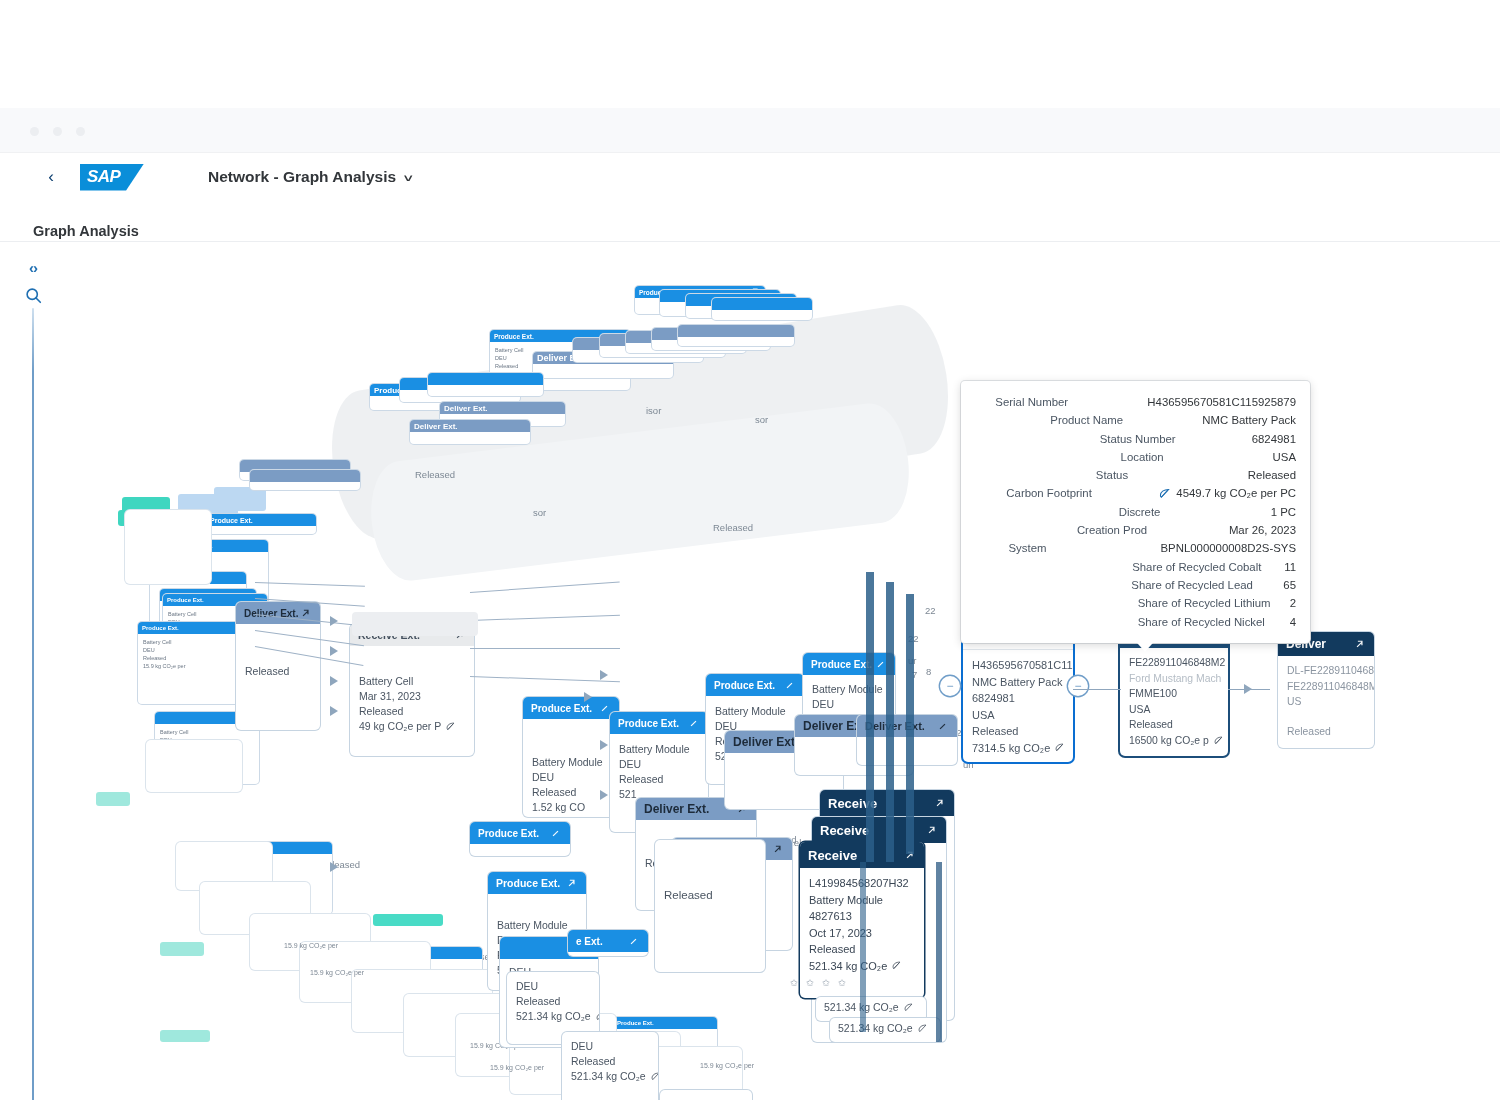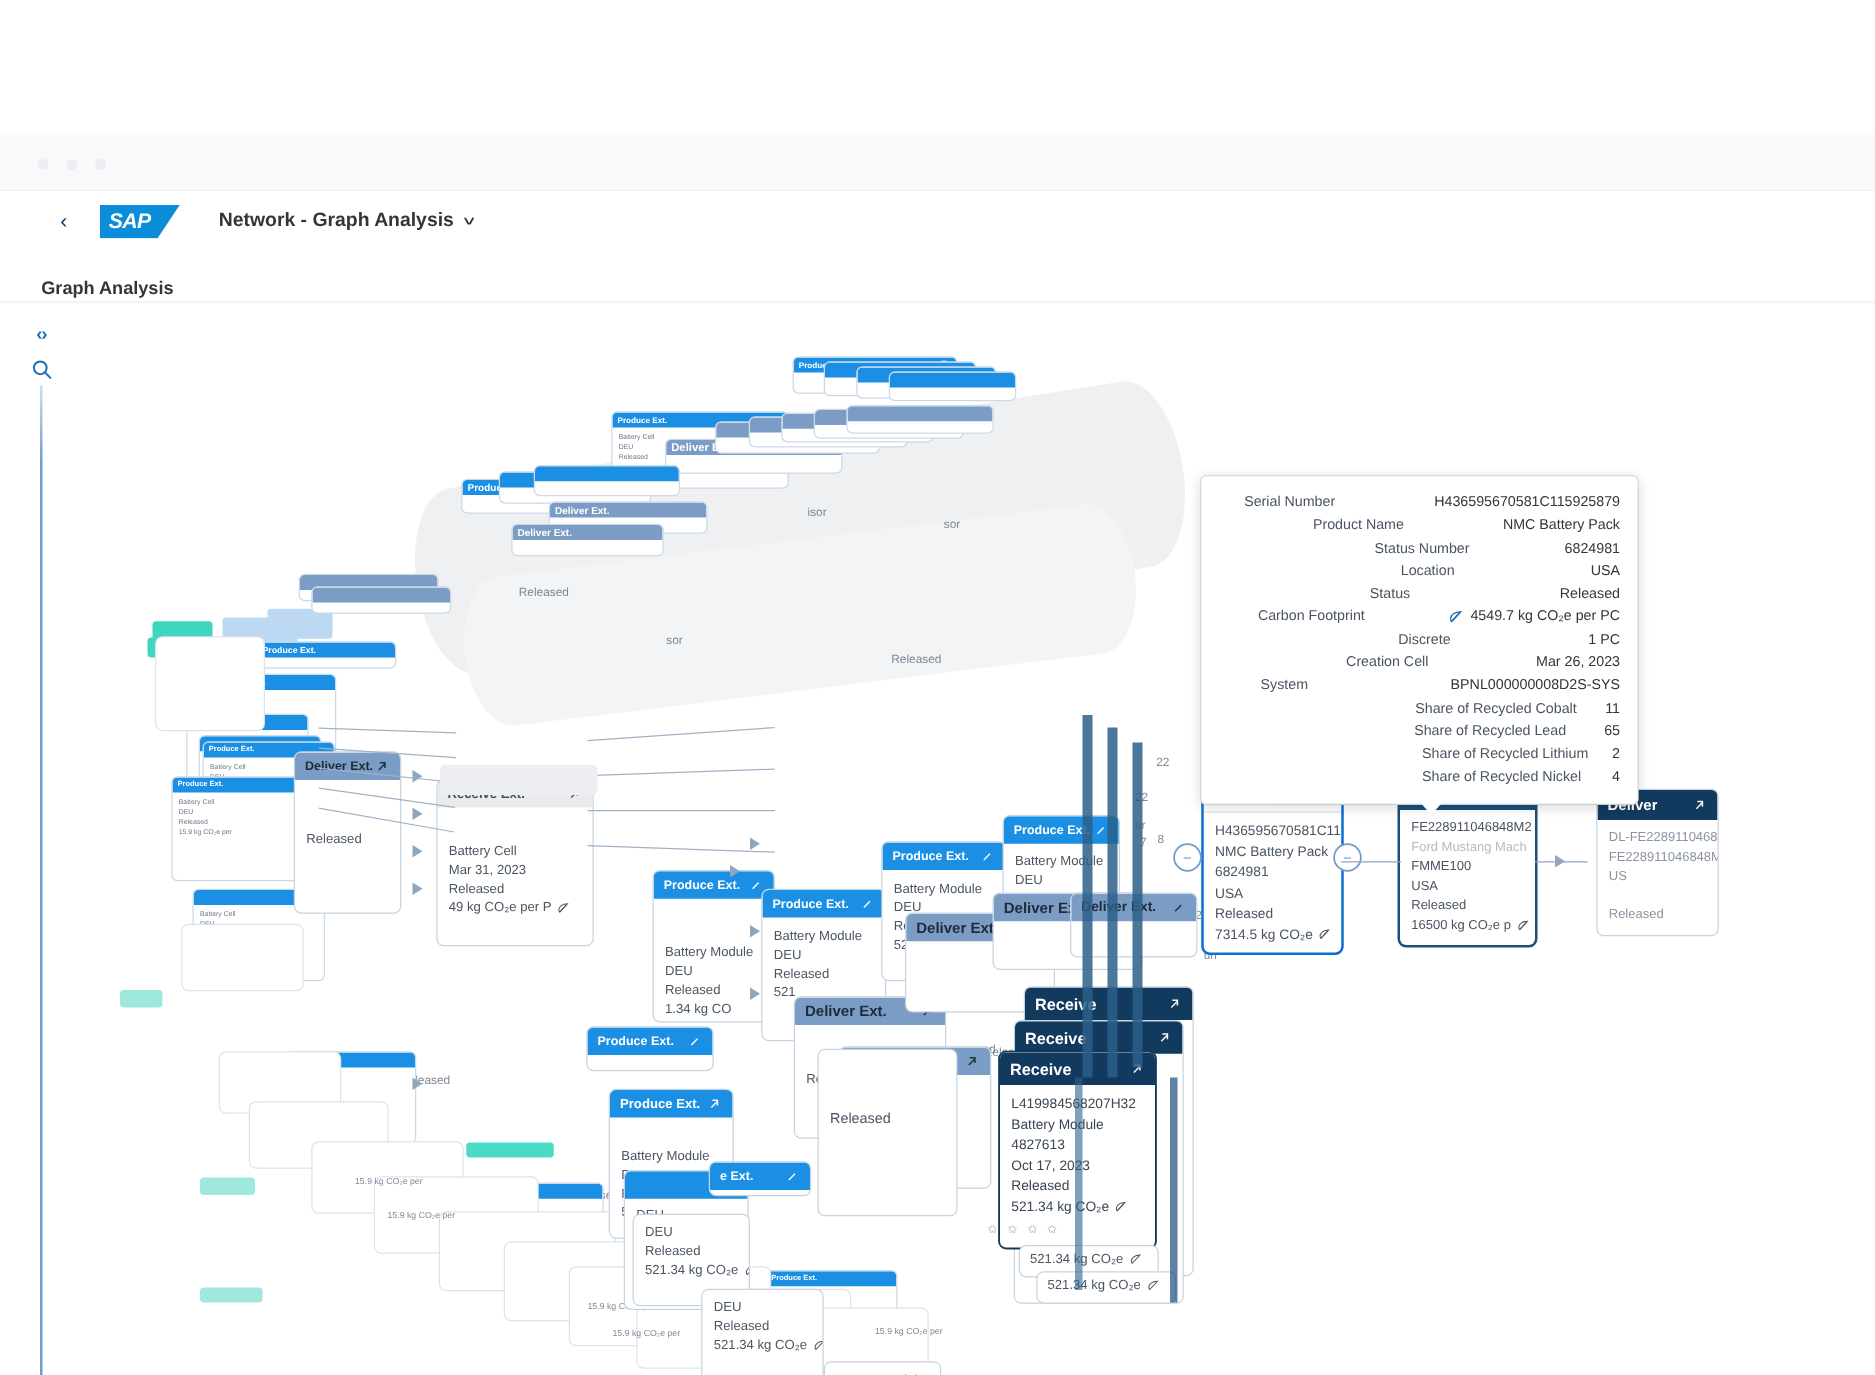--- a/index.html
+++ b/index.html
@@ -17,21 +17,21 @@
   
   .shellbar { position:absolute; left:0; top:153px; width:1500px; height:48px;
       background:#ffffff; display:flex; align-items:center; }
   .back-chev { margin-left:42px; width:18px; height:18px; display:flex; align-items:center;
       justify-content:center; color:#0a3d6e; font-size:17px; cursor:pointer; }
   .sap-logo { margin-left:20px; width:64px; height:27px; position:relative;
       background:#0a8ed9; clip-path:polygon(0 0, 100% 0, 72% 100%, 0 100%);
       display:flex; align-items:center; }
   .sap-logo span { color:#fff; font-weight:bold; font-size:17px; letter-spacing:-0.5px;
       margin-left:7px; font-style:italic; }
-  .app-title { margin-left:31px; font-size:15.5px; font-weight:bold; color:#32363a; }
+  .app-title { margin-left:64px; font-size:15.5px; font-weight:bold; color:#32363a; }
   .title-chev { margin-left:9px; font-size:11px; color:#32363a; display:inline-block;
       transform:scaleX(1.4); }
 
   .subheader { position:absolute; left:0; top:201px; width:1500px; height:38px;
       background:#ffffff; }
   .subheader .page-title { position:absolute; left:33px; top:22px; font-size:14.5px;
       font-weight:bold; color:#32363a; }
 
   
   .canvas-wrap { position:absolute; left:0; top:241px; width:1500px; height:859px;
@@ -474,21 +474,21 @@
         <div class="hdr">
           <span class="lbl" style="font-size:10px;">Produce Ext.</span>
           <svg class="hdr-ic" viewBox="0 0 16 16">
               <path d="M5 11 L11 5" stroke="#fff" stroke-width="1.5"></path>
             </svg>
         </div>
         <div class="body" style="padding-top:36px;">
           <div>Battery Module</div>
           <div>DEU</div>
           <div>Released</div>
-          <div>1.34 kg CO</div>
+          <div>1.52 kg CO</div>
         </div>
       </div>
       <div class="node h-blue" style="left:610px; top:470px; width:98px; height:120px;">
         <div class="hdr">
           <span class="lbl" style="font-size:10px;">Produce Ext.</span>
           <svg class="hdr-ic" viewBox="0 0 16 16">
               <path d="M5 11 L11 5" stroke="#fff" stroke-width="1.5"></path>
             </svg>
         </div>
         <div class="body" style="padding-top:8px;">
@@ -816,21 +816,21 @@
                 <path d="M4 12.6 12 4" stroke="#1f6fb2" stroke-width="1.3"></path>
               </svg>
             <span>4549.7 kg CO₂e per PC</span>
           </div>
         </div>
         <div class="tt-row">
             <div class="tt-k">Discrete</div>
             <div class="tt-v">1 PC</div>
           </div>
         <div class="tt-row">
-            <div class="tt-k">Creation Cell</div>
+            <div class="tt-k">Creation Prod</div>
             <div class="tt-v">Mar 26, 2023</div>
           </div>
         <div class="tt-row">
             <div class="tt-k">System</div>
             <div class="tt-v">BPNL000000008D2S-SYS</div>
           </div>
         <div class="tt-row">
             <div class="tt-k">Share of Recycled Cobalt</div>
             <div class="tt-v">11</div>
           </div>

